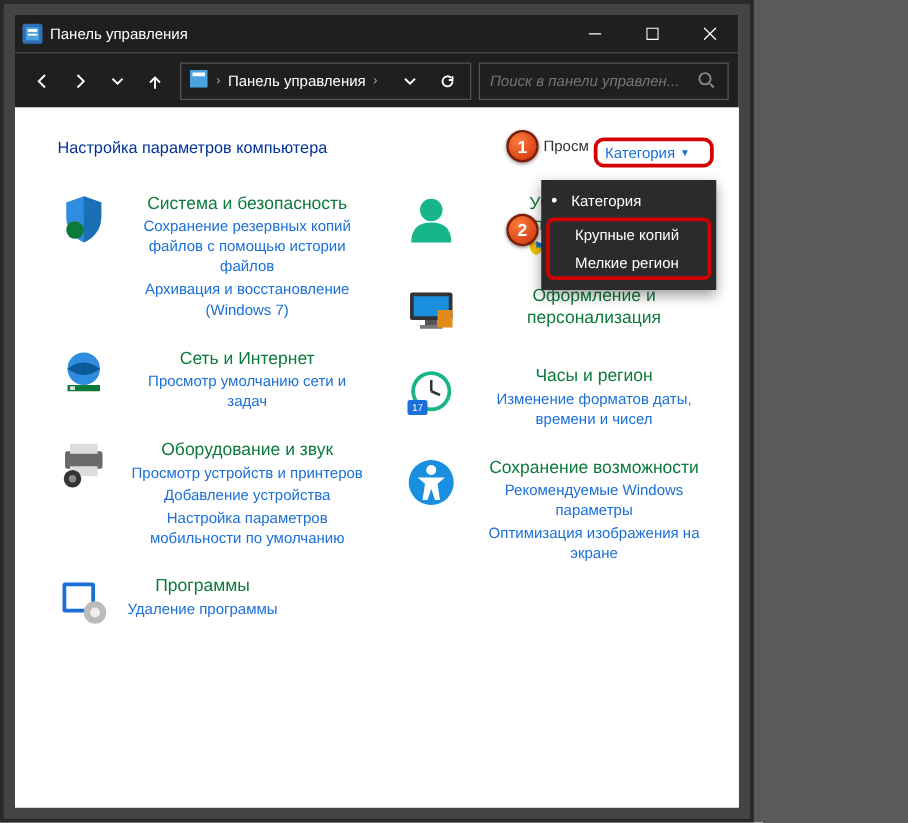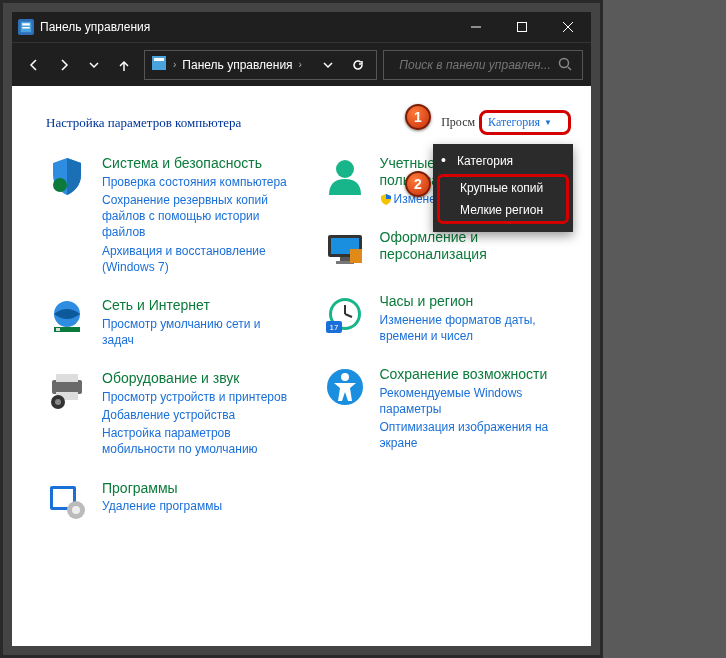--- a/index.html
+++ b/index.html
@@ -20,43 +20,43 @@
   .nav-arrows { display: flex; gap: 2px; align-items: center; }
   .nav-btn { width: 28px; height: 28px; display: flex; align-items: center; justify-content: center; color: #fff; }
   .nav-btn svg { width: 14px; height: 14px; stroke: #fff; stroke-width: 1.5; fill: none; }
   .address { flex: 1; height: 30px; border: 1px solid #555; background: #1f1f1f; display: flex; align-items: center; padding: 0 6px; gap: 6px; color: #fff; max-width: 290px; }
   .address .crumb { font-size: 12px; }
   .address .chev { color: #aaa; font-size: 10px; }
   .address .spacer { flex: 1; }
   .address .dropbtn, .address .refresh { width: 24px; height: 28px; display: flex; align-items: center; justify-content: center; }
   .address .dropbtn svg, .address .refresh svg { width: 12px; height: 12px; stroke: #fff; stroke-width: 1.5; fill: none; }
   .searchbox { width: 200px; height: 30px; border: 1px solid #555; background: #1f1f1f; display: flex; align-items: center; padding: 0 8px; color: #888; }
-  .searchbox input { flex: 1; background: transparent; border: none; color: #0ea5e9; font-size: 12px; font-style: italic; outline: none; text-align: center; }
+  .searchbox input { flex: 1; background: transparent; border: none; color: #0ea5e9; font-size: 12px; font-style: italic; outline: none; }
   .searchbox .sicon { width: 16px; height: 16px; }
   .searchbox .sicon svg { width: 14px; height: 14px; stroke: #888; stroke-width: 1.5; fill: none; }
 
   
   .content { flex: 1; background: #fff; padding: 24px 20px 20px 34px; position: relative; overflow: hidden; }
-  .header-row { display: flex; align-items: center; margin-bottom: 20px; font-family: Liberation Serif, serif; }
+  .header-row { display: flex; margin-bottom: 20px; }
   .page-title { color: #003399; font-size: 13px; flex: 1; }
   .view-label { color: #333; font-size: 12px; margin-right: 4px; }
   .view-dropdown { color: #1a6fd8; font-size: 12px; padding: 2px 16px 2px 6px; border: 3px solid #d40000; border-radius: 8px; position: relative; display: flex; align-items: center; cursor: pointer; }
   .view-dropdown .tri { margin-left: 4px; font-size: 8px; color: #1a6fd8; }
 
   .dropdown-menu { position: absolute; right: 18px; top: 58px; background: #2b2b2b; color: #fff; width: 140px; padding: 6px 0; font-size: 12px; z-index: 5; box-shadow: 0 4px 10px rgba(0,0,0,0.4); }
   .dropdown-menu .item { padding: 4px 12px 4px 24px; cursor: pointer; position: relative; }
   .dropdown-menu .item.checked::before { content: "•"; position: absolute; left: 8px; color: #fff; font-size: 14px; top: 2px; }
   .dropdown-menu .framed { border: 3px solid #d40000; border-radius: 6px; margin: 2px 4px; }
   .dropdown-menu .framed .item { padding-left: 20px; }
 
   .badge { position: absolute; width: 26px; height: 26px; border-radius: 50%; background: radial-gradient(circle at 35% 30%, #ff7a3a, #c8300a); border: 2px solid #7a1d05; color: #fff; font-weight: bold; font-size: 14px; display: flex; align-items: center; justify-content: center; z-index: 10; box-shadow: 0 1px 3px rgba(0,0,0,0.5); }
   .badge1 { right: 160px; top: 18px; }
   .badge2 { right: 160px; top: 85px; }
 
-  .categories { display: flex; gap: 30px; }
+  .categories { display: flex; gap: 30px; text-align: center; }
   .col { flex: 1; display: flex; flex-direction: column; gap: 22px; }
   .cat { display: flex; gap: 14px; }
   .cat .icon { width: 42px; height: 42px; flex: 0 0 42px; }
   .cat .txt { display: flex; flex-direction: column; gap: 2px; }
   .cat .title { color: #0b7a3b; font-size: 14px; line-height: 1.2; cursor: pointer; }
   .cat .link { color: #1a6fd8; font-size: 12px; line-height: 1.35; cursor: pointer; }
   .cat .link .shield { display: inline-block; width: 12px; height: 12px; vertical-align: middle; margin-right: 2px; }
   .cat .link .shield svg { width: 12px; height: 12px; }
 
 </style>
@@ -176,21 +176,20 @@
           <div class="cat">
             <div class="icon">
               <svg viewBox="0 0 42 42">
                   <path d="M21 3 L35 8 V20 C35 30 28 37 21 40 C14 37 7 30 7 20 V8 Z" fill="#2e8de0"></path>
                   <path d="M21 3 L35 8 V20 C35 30 28 37 21 40 V3 Z" fill="#1b6fb5"></path>
                   <circle cx="14" cy="30" r="7" fill="#0b7a3b"></circle>
                 </svg>
             </div>
             <div class="txt">
               <span class="title">Система и безопасность</span>
-              <span class="link">Проверка состояния компьютера</span>
               <span class="link">Сохранение резервных копий файлов с помощью истории файлов</span>
               <span class="link">Архивация и восстановление (Windows 7)</span>
             </div>
           </div>
 
           <div class="cat">
             <div class="icon">
               <svg viewBox="0 0 42 42">
                   <circle cx="21" cy="17" r="13" fill="#2e8de0"></circle>
                   <path d="M8 17 Q21 7 34 17 Q21 27 8 17" fill="#0d5a9a"></path>

